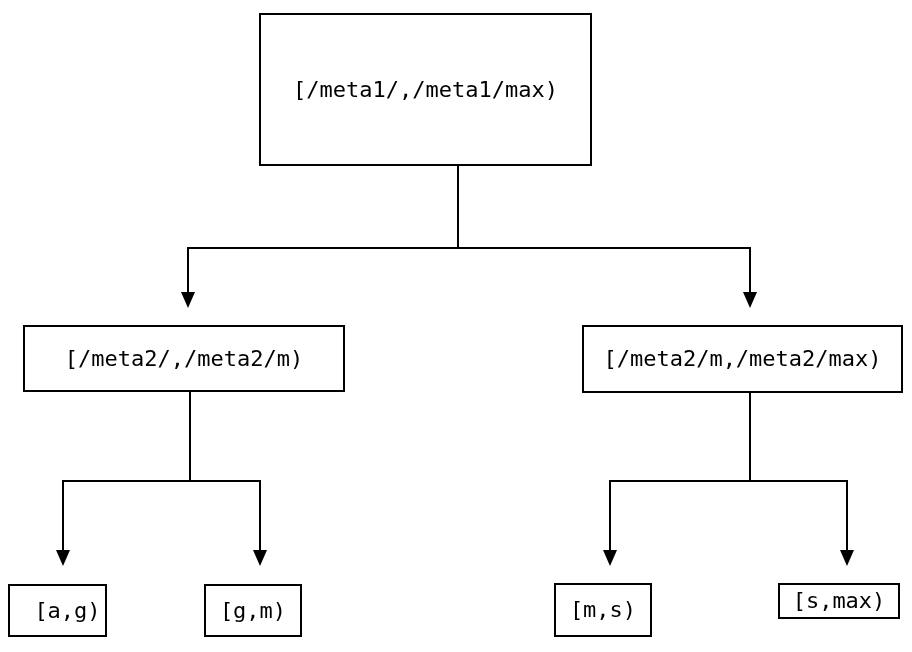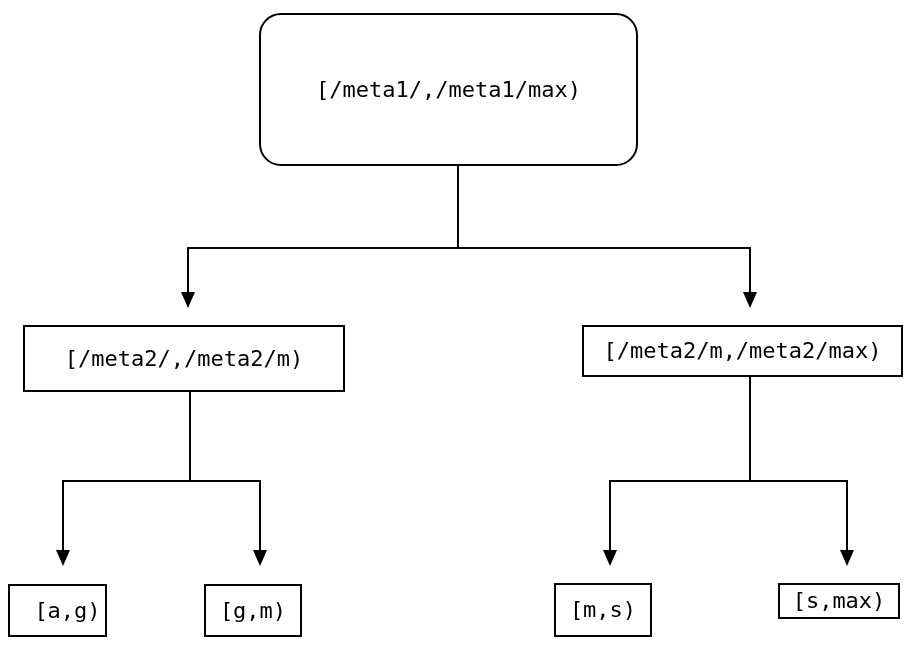--- a/index.html
+++ b/index.html
@@ -31,23 +31,23 @@
     align-items: center;
     justify-content: center;
   }
   .node-label {
     color: #000000;
     font-size: 22px;
     line-height: 1;
     white-space: pre;
   }
   
-  .node-root   { left: 259px; top: 13px;  width: 379px; height: 153px; border-radius: 22px; }
+  .node-root   { left: 259px; top: 13px;  width: 333px; height: 153px; }
   .node-left   { left: 23px;  top: 325px; width: 322px; height: 67px;  }
-  .node-right  { left: 582px; top: 325px; width: 321px; height: 52px;  }
+  .node-right  { left: 582px; top: 325px; width: 321px; height: 68px;  }
   .node-ag     { left: 8px;   top: 584px; width: 99px;  height: 53px; padding-left: 20px;  }
   .node-gm     { left: 204px; top: 584px; width: 98px;  height: 53px;  }
   .node-ms     { left: 554px; top: 583px; width: 98px;  height: 54px;  }
   .node-smax   { left: 778px; top: 583px; width: 122px; height: 36px;  }
 </style>
 </head>
 <body>
 
 <div class="canvas">
 

